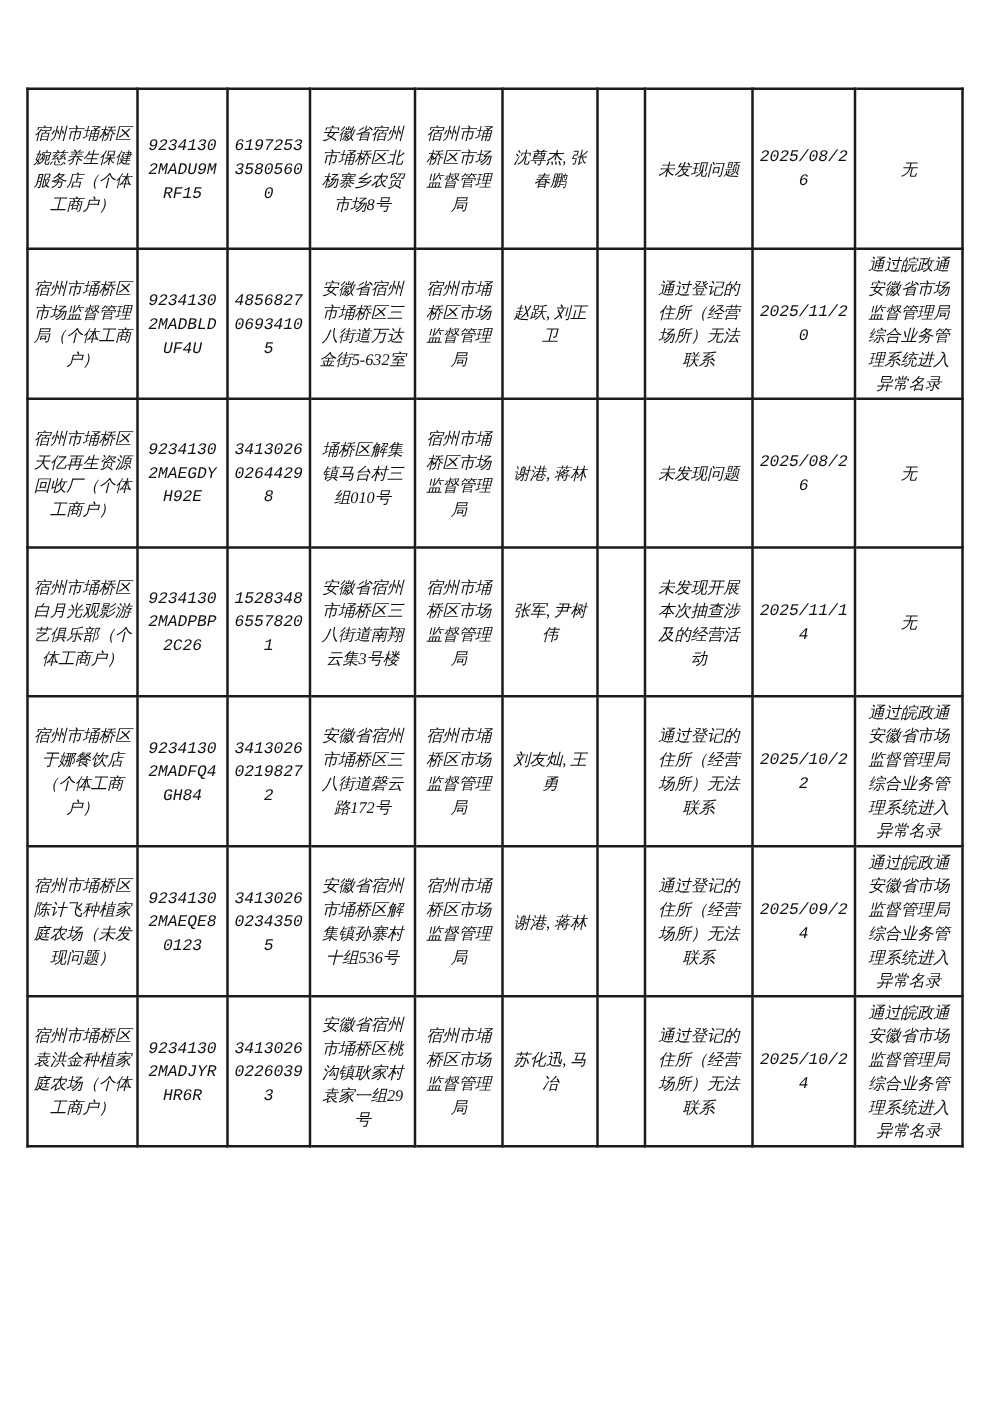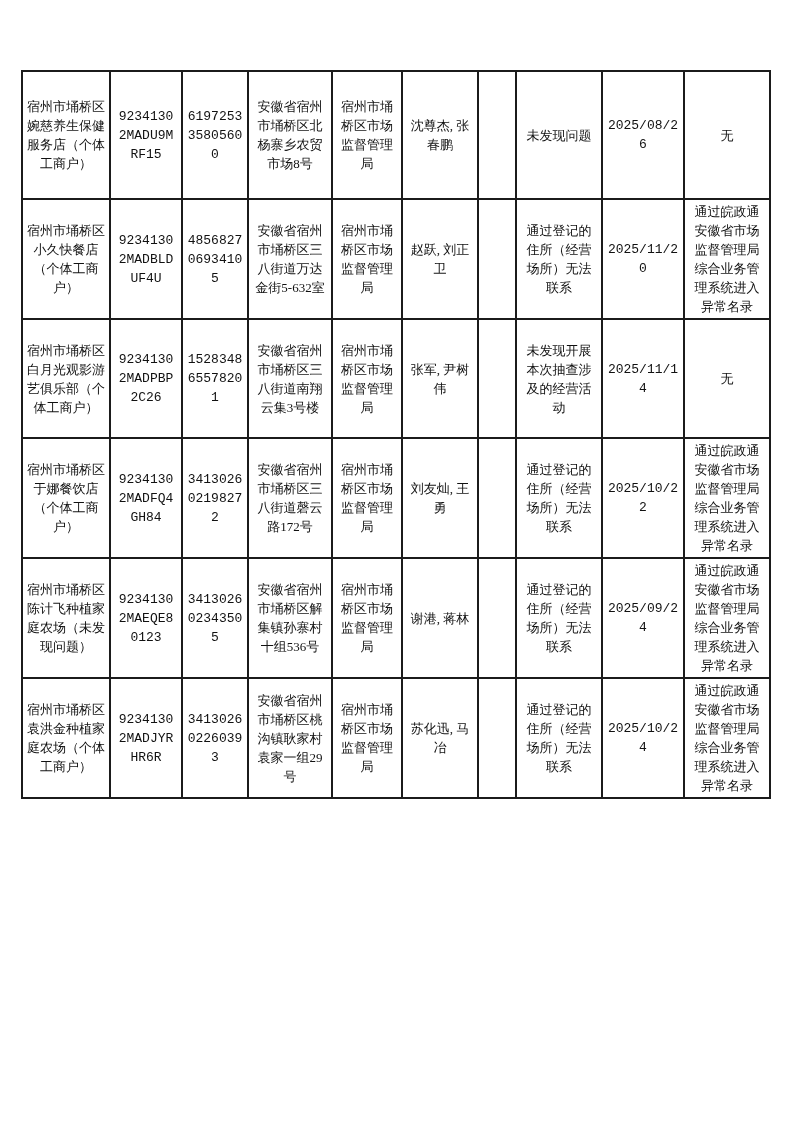--- a/index.html
+++ b/index.html
@@ -8,20 +8,21 @@
     background: #ffffff;
   }
   .page {
     position: relative;
     width: 793px;
     height: 1122px;
     background: #ffffff;
     overflow: hidden;
     font-family: "Liberation Serif", "DejaVu Serif", serif;
     color: #111111;
+    font-style: italic;
   }
   table.records {
     position: absolute;
     left: 21px;
     top: 70px;
     border-collapse: collapse;
     table-layout: fixed;
     width: 748px;
   }
   table.records td {
@@ -77,30 +78,42 @@
     <td class="c-reg">619725335805600</td>
     <td class="c-addr">安徽省宿州市埇桥区北杨寨乡农贸市场8号</td>
     <td class="c-auth">宿州市埇桥区市场监督管理局</td>
     <td class="c-insp">沈尊杰, 张春鹏</td>
     <td class="c-extra"></td>
     <td class="c-res">未发现问题</td>
     <td class="c-date">2025/08/26</td>
     <td class="c-rem">无</td>
   </tr>
         <tr>
-    <td class="c-name">宿州市埇桥区小久快餐店（个体工商户）</td>
+    <td class="c-name">宿州市埇桥区市场监督管理局（个体工商户）</td>
     <td class="c-code">92341302MADBLDUF4U</td>
     <td class="c-reg">485682706934105</td>
     <td class="c-addr">安徽省宿州市埇桥区三八街道万达金街5-632室</td>
     <td class="c-auth">宿州市埇桥区市场监督管理局</td>
     <td class="c-insp">赵跃, 刘正卫</td>
     <td class="c-extra"></td>
     <td class="c-res">通过登记的住所（经营场所）无法联系</td>
     <td class="c-date">2025/11/20</td>
     <td class="c-rem">通过皖政通安徽省市场监督管理局综合业务管理系统进入异常名录</td>
+  </tr>
+        <tr>
+    <td class="c-name">宿州市埇桥区天亿再生资源回收厂（个体工商户）</td>
+    <td class="c-code">92341302MAEGDYH92E</td>
+    <td class="c-reg">341302602644298</td>
+    <td class="c-addr">埇桥区解集镇马台村三组010号</td>
+    <td class="c-auth">宿州市埇桥区市场监督管理局</td>
+    <td class="c-insp">谢港, 蒋林</td>
+    <td class="c-extra"></td>
+    <td class="c-res">未发现问题</td>
+    <td class="c-date">2025/08/26</td>
+    <td class="c-rem">无</td>
   </tr>
         <tr>
     <td class="c-name">宿州市埇桥区白月光观影游艺俱乐部（个体工商户）</td>
     <td class="c-code">92341302MADPBP2C26</td>
     <td class="c-reg">152834865578201</td>
     <td class="c-addr">安徽省宿州市埇桥区三八街道南翔云集3号楼</td>
     <td class="c-auth">宿州市埇桥区市场监督管理局</td>
     <td class="c-insp">张军, 尹树伟</td>
     <td class="c-extra"></td>
     <td class="c-res">未发现开展本次抽查涉及的经营活动</td>

